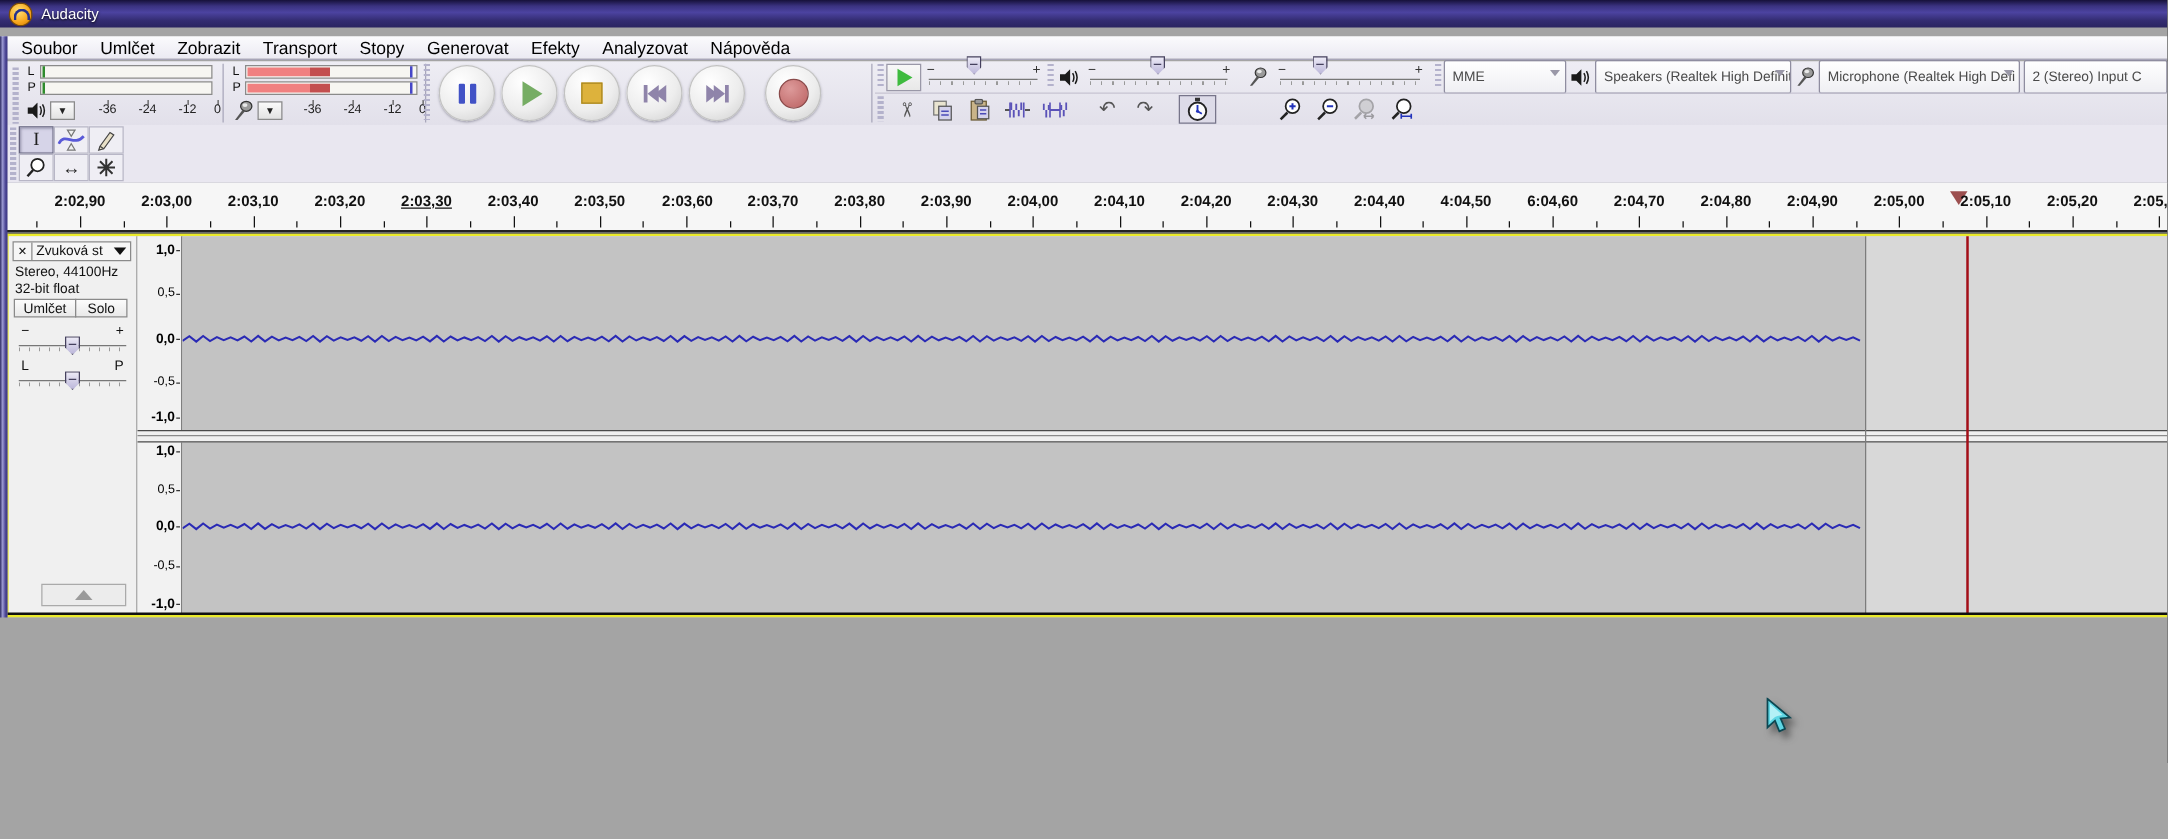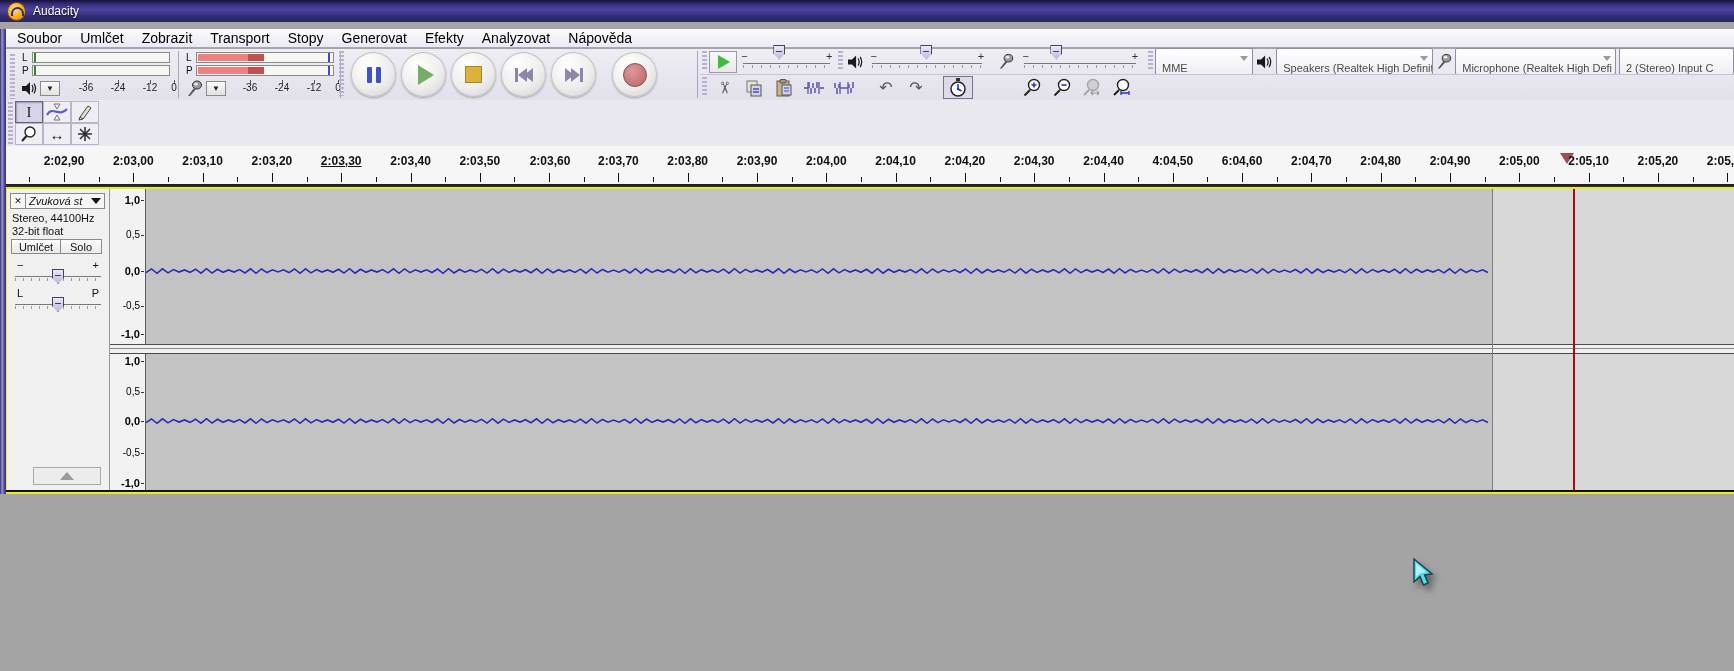--- a/index.html
+++ b/index.html
@@ -78,21 +78,21 @@
     background:linear-gradient(#eceaf6,#bcb7da);border:1px solid #45415e;box-sizing:border-box;
     clip-path:polygon(0 0,100% 0,100% 60%,50% 100%,0 60%);}
   .sthumb:after{content:'';position:absolute;left:2px;right:2px;top:5px;height:1px;background:#45415e;}
   .ebtn{width:30px;height:23px;display:flex;align-items:center;justify-content:center;position:relative;cursor:pointer;}
   .ebtn.pressed{border:1px solid #77758a;background:#dddbe8;box-sizing:border-box;}
   .ebtn.disabled{opacity:.5;filter:grayscale(1);}
   .u-glyph{font-size:16px;color:#555;line-height:1;}
   .gap12{width:12px;} .gap44{width:44px;}
   .dd{position:relative;height:27px;border:1px solid #8f8da0;border-radius:2px;
     background:linear-gradient(#ffffff,#efeff3);font-size:11px;color:#4a4a4a;
-    display:flex;align-items:flex-end;padding:0 16px 0 6px;box-sizing:border-box;cursor:pointer;
+    display:flex;align-items:center;padding:0 16px 0 6px;box-sizing:border-box;cursor:pointer;
     white-space:nowrap;overflow:hidden;}
   .dd .dda{position:absolute;right:4px;top:7px;width:0;height:0;
     border-left:4px solid transparent;border-right:4px solid transparent;border-top:5px solid #9a98a8;}
   
   .toolsrow{position:absolute;left:0;top:100px;width:1734px;height:46px;
     background:#e9e7f0;border-bottom:1px solid #908ea2;}
   .tools{position:absolute;left:6px;top:0;height:46px;display:flex;align-items:center;}
   .toolgrid{display:grid;grid-template-columns:repeat(3,28px);grid-template-rows:22px 22px;}
   .tool{border:1px solid #b8b6c6;background:#efeef4;display:flex;align-items:center;justify-content:center;
     box-sizing:border-box;cursor:pointer;font-size:13px;color:#222;}
@@ -115,21 +115,21 @@
   .focus-top{position:absolute;left:0;top:0;width:100%;height:2px;background:#eaea2a;}
   .focus-left{position:absolute;left:0;top:0;width:1px;height:100%;background:#eaea2a;}
   .focus-bottom{position:absolute;left:0;bottom:0;width:100%;height:2px;background:#eaea2a;}
   .tracks-blackline{position:absolute;left:0;bottom:2px;width:100%;height:2px;background:#101010;}
   .tpanel{position:absolute;left:1px;top:2px;width:103px;height:302px;background:#f0f0f0;
     border-right:1px solid #979797;box-sizing:border-box;font-size:11px;color:#111;}
   .thead{position:absolute;left:3px;top:4px;width:95px;height:16px;border:1px solid #8a8a8a;
     display:flex;align-items:center;background:#f6f6f6;box-sizing:border-box;}
   .xbtn{width:14px;height:14px;border-right:1px solid #8a8a8a;display:flex;align-items:center;
     justify-content:center;font-size:9px;color:#111;cursor:pointer;}
-  .tname{flex:1;padding-left:3px;white-space:nowrap;overflow:hidden;cursor:pointer;font-style:italic;}
+  .tname{flex:1;padding-left:3px;white-space:nowrap;overflow:hidden;cursor:pointer;}
   .tname-arrow{width:0;height:0;border-left:5px solid transparent;border-right:5px solid transparent;
     border-top:6px solid #111;margin:0 3px;}
   .tinfo{position:absolute;left:5px;white-space:nowrap;}
   .msbtns{position:absolute;left:4px;top:50px;display:flex;}
   .msbtn{height:15px;border:1px solid #8a8a8a;background:linear-gradient(#fcfcfc,#e9e9e9);
     font-size:11px;color:#111;display:flex;align-items:center;justify-content:center;cursor:pointer;box-sizing:border-box;}
   .mute{width:50px;} .solo{width:42px;margin-left:-1px;}
   .pslider{position:absolute;left:8px;width:86px;height:26px;}
   .pslider .lab-l{position:absolute;left:2px;top:0;font-size:11px;}
   .pslider .lab-r{position:absolute;right:2px;top:0;font-size:11px;}

